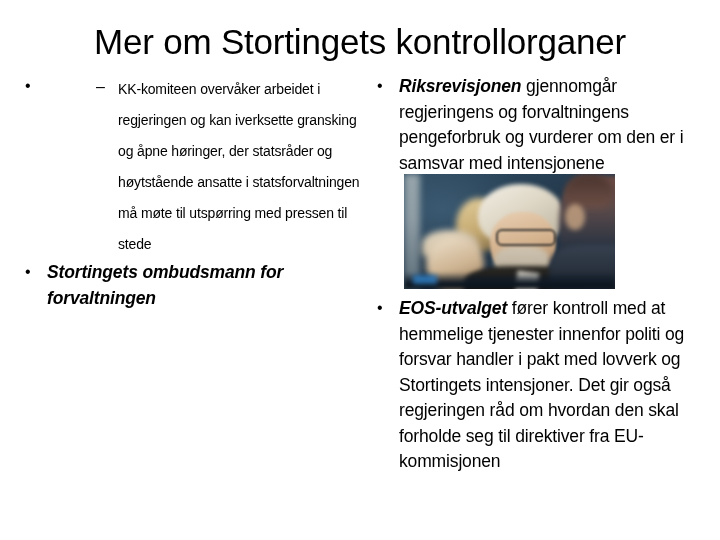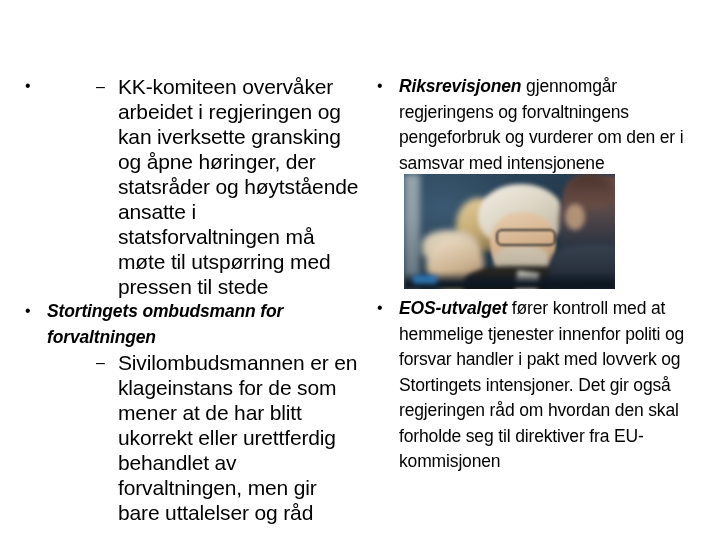--- a/index.html
+++ b/index.html
@@ -83,22 +83,22 @@
 
   
   .l2list {
     list-style: none;
     margin: 0;
     padding: 0;
   }
   .l2 {
     position: relative;
     padding-left: 71px;
-    font-size: 21px;
-    line-height: 25px;
+    font-size: 14px;
+    line-height: 31px;
     font-weight: normal;
     font-style: normal;
     letter-spacing: -0.15px;
   }
   .l2::before {
     content: "\2013";
     position: absolute;
     left: 49px;
     top: 0;
     font-size: 16px;
@@ -264,36 +264,34 @@
     background: linear-gradient(180deg, #37414f 0%, #1d2530 100%);
     border-radius: 45% 0 0 0;
     filter: blur(2.4px);
   }
 </style>
 </head>
 <body>
 
 <div class="slide">
 
+  <div class="slide-title">Mer om Stortingets kontrollorganer</div>
 
   <div class="col col-left">
     <ul class="blist">
 
       <li class="l1">
         <span class="rest"></span>
         <ul class="l2list">
           <li class="l2">KK-komiteen overvåker arbeidet i regjeringen og kan iverksette gransking og åpne høringer, der statsråder og høytstående ansatte i statsforvaltningen må møte til utspørring med pressen til stede</li>
         </ul>
       </li>
 
       <li class="l1">
         <span>Stortingets ombudsmann for forvaltningen</span><span class="rest"></span>
-        <ul class="l2list">
-          <li class="l2">Sivilombudsmannen er en klageinstans for de som mener at de har blitt ukorrekt eller urettferdig behandlet av forvaltningen, men gir bare uttalelser og råd</li>
-        </ul>
       </li>
 
     </ul>
   </div>
 
   <div class="col col-right">
     <ul class="blist">
 
       <li class="l1">
         <span>Riksrevisjonen</span><span class="rest"> gjennomgår regjeringens og forvaltningens pengeforbruk og vurderer om den er i samsvar med intensjonene</span>

